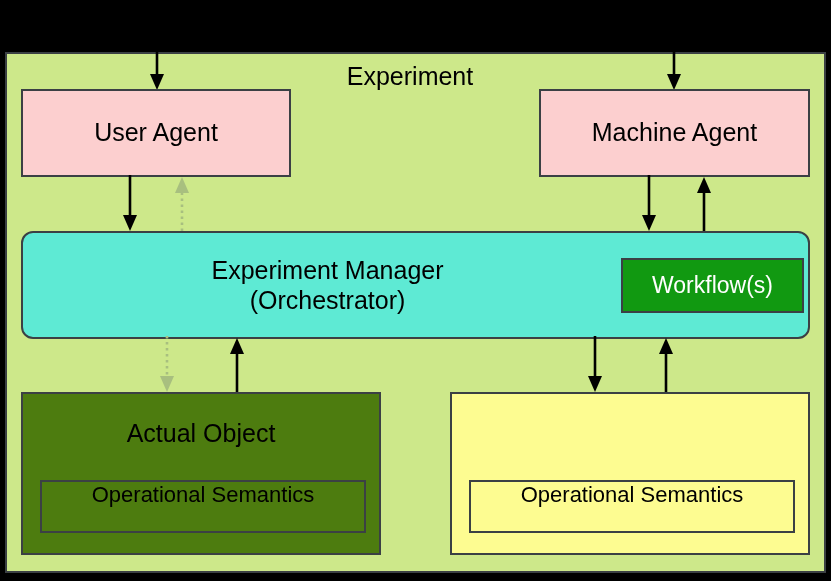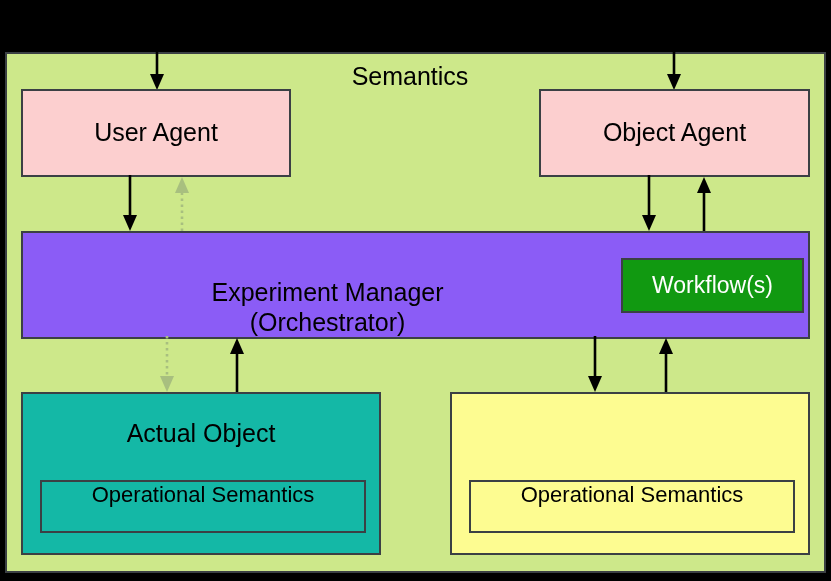--- a/index.html
+++ b/index.html
@@ -82,22 +82,23 @@
     width: 271px;
     height: 88px;
   }
 
   
   .manager-box {
     left: 21px;
     top: 231px;
     width: 789px;
     height: 108px;
-    background: #8b5cf6;
-    justify-content: flex-end;
+    background: #5eead4;
+    justify-content: center;
+    border-radius: 12px;
   }
 
   .manager-label {
     font-size: 25px;
     line-height: 1.2;
     white-space: pre-line;
     position: relative;
     left: -88px;
   }
 
@@ -122,21 +123,21 @@
   .object-box {
     left: 21px;
     top: 392px;
     width: 360px;
     height: 163px;
     justify-content: flex-start;
     padding-top: 26px;
   }
 
   .actual-object {
-    background: #14b8a6;
+    background: #4d7c0f;
   }
 
   .twin-object {
     left: 450px;
     background: #fdfc91;
   }
 
   .object-title {
     font-size: 25px;
     line-height: 1.1;
@@ -164,42 +165,42 @@
   }
   .arrow svg { display: block; }
 </style>
 </head>
 <body>
 
 <div id="canvas">
 
   <div class="experiment-frame"></div>
 
-  <div class="experiment-title">Semantics</div>
+  <div class="experiment-title">Experiment</div>
 
   <div class="arrow" style="left:147px; top:44px;">
     <svg width="20" height="48" viewBox="0 0 20 48">
       <line x1="10" y1="0" x2="10" y2="36" stroke="#000000" stroke-width="2.6"></line>
       <polygon points="10,46 3,30 17,30" fill="#000000"></polygon>
     </svg>
   </div>
 
   <div class="arrow" style="left:664px; top:44px;">
     <svg width="20" height="48" viewBox="0 0 20 48">
       <line x1="10" y1="0" x2="10" y2="36" stroke="#000000" stroke-width="2.6"></line>
       <polygon points="10,46 3,30 17,30" fill="#000000"></polygon>
     </svg>
   </div>
 
   <div class="node agent-box user-agent">
     <div class="node-label">User Agent</div>
   </div>
 
   <div class="node agent-box machine-agent">
-    <div class="node-label">Object Agent</div>
+    <div class="node-label">Machine Agent</div>
   </div>
 
   <div class="arrow" style="left:120px; top:175px;">
     <svg width="20" height="58" viewBox="0 0 20 58">
       <line x1="10" y1="0" x2="10" y2="44" stroke="#000000" stroke-width="2.6"></line>
       <polygon points="10,56 3,40 17,40" fill="#000000"></polygon>
     </svg>
   </div>
 
   <div class="arrow" style="left:172px; top:175px;">

